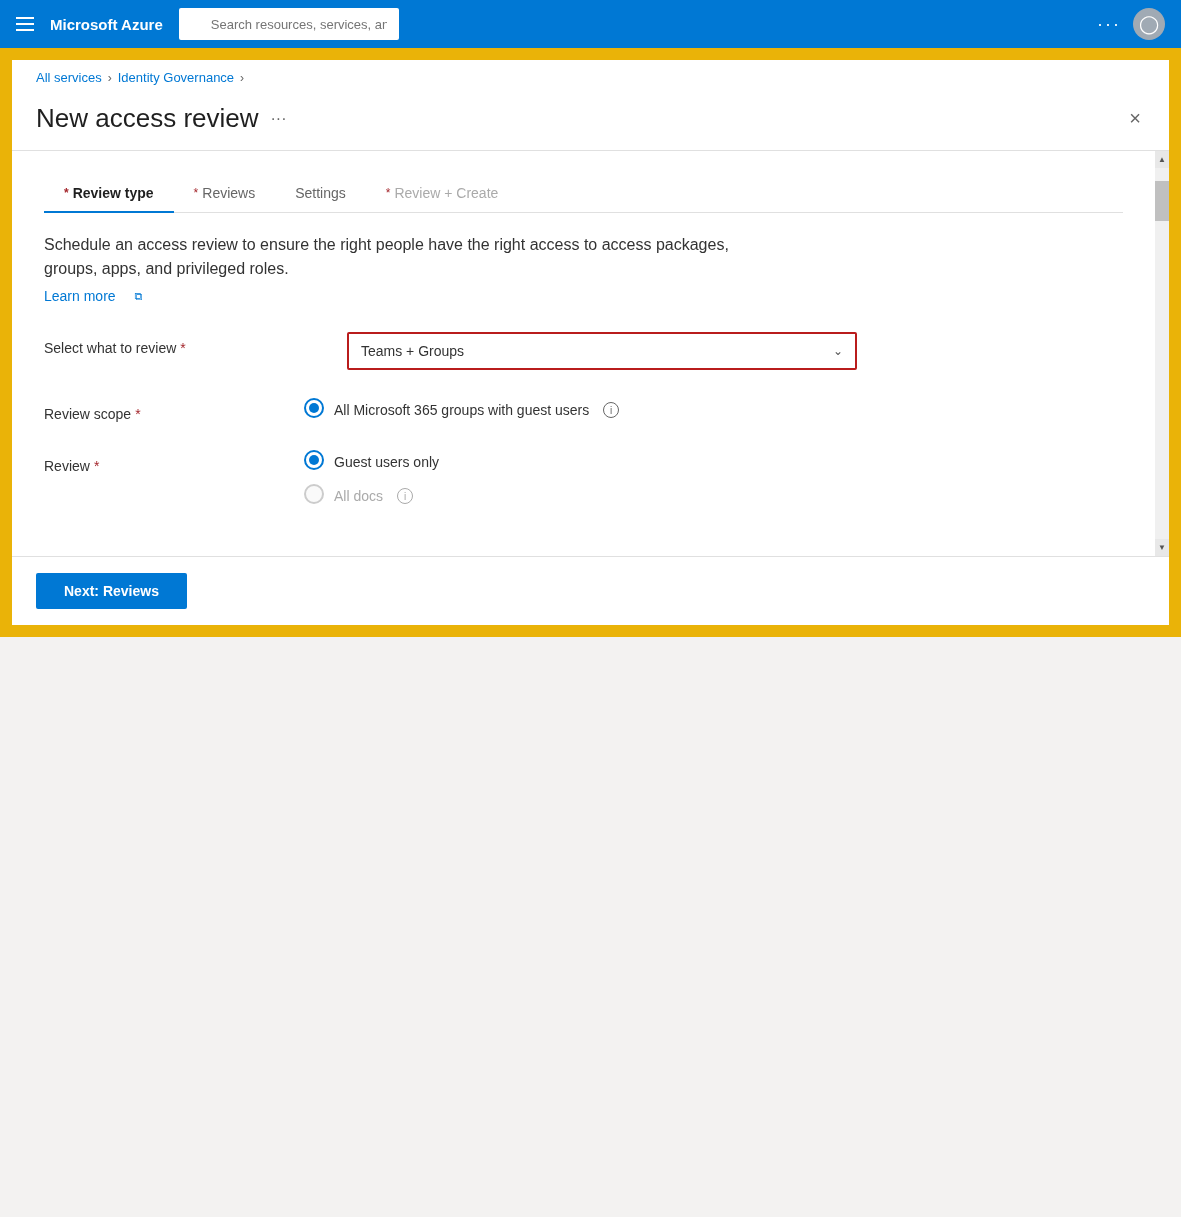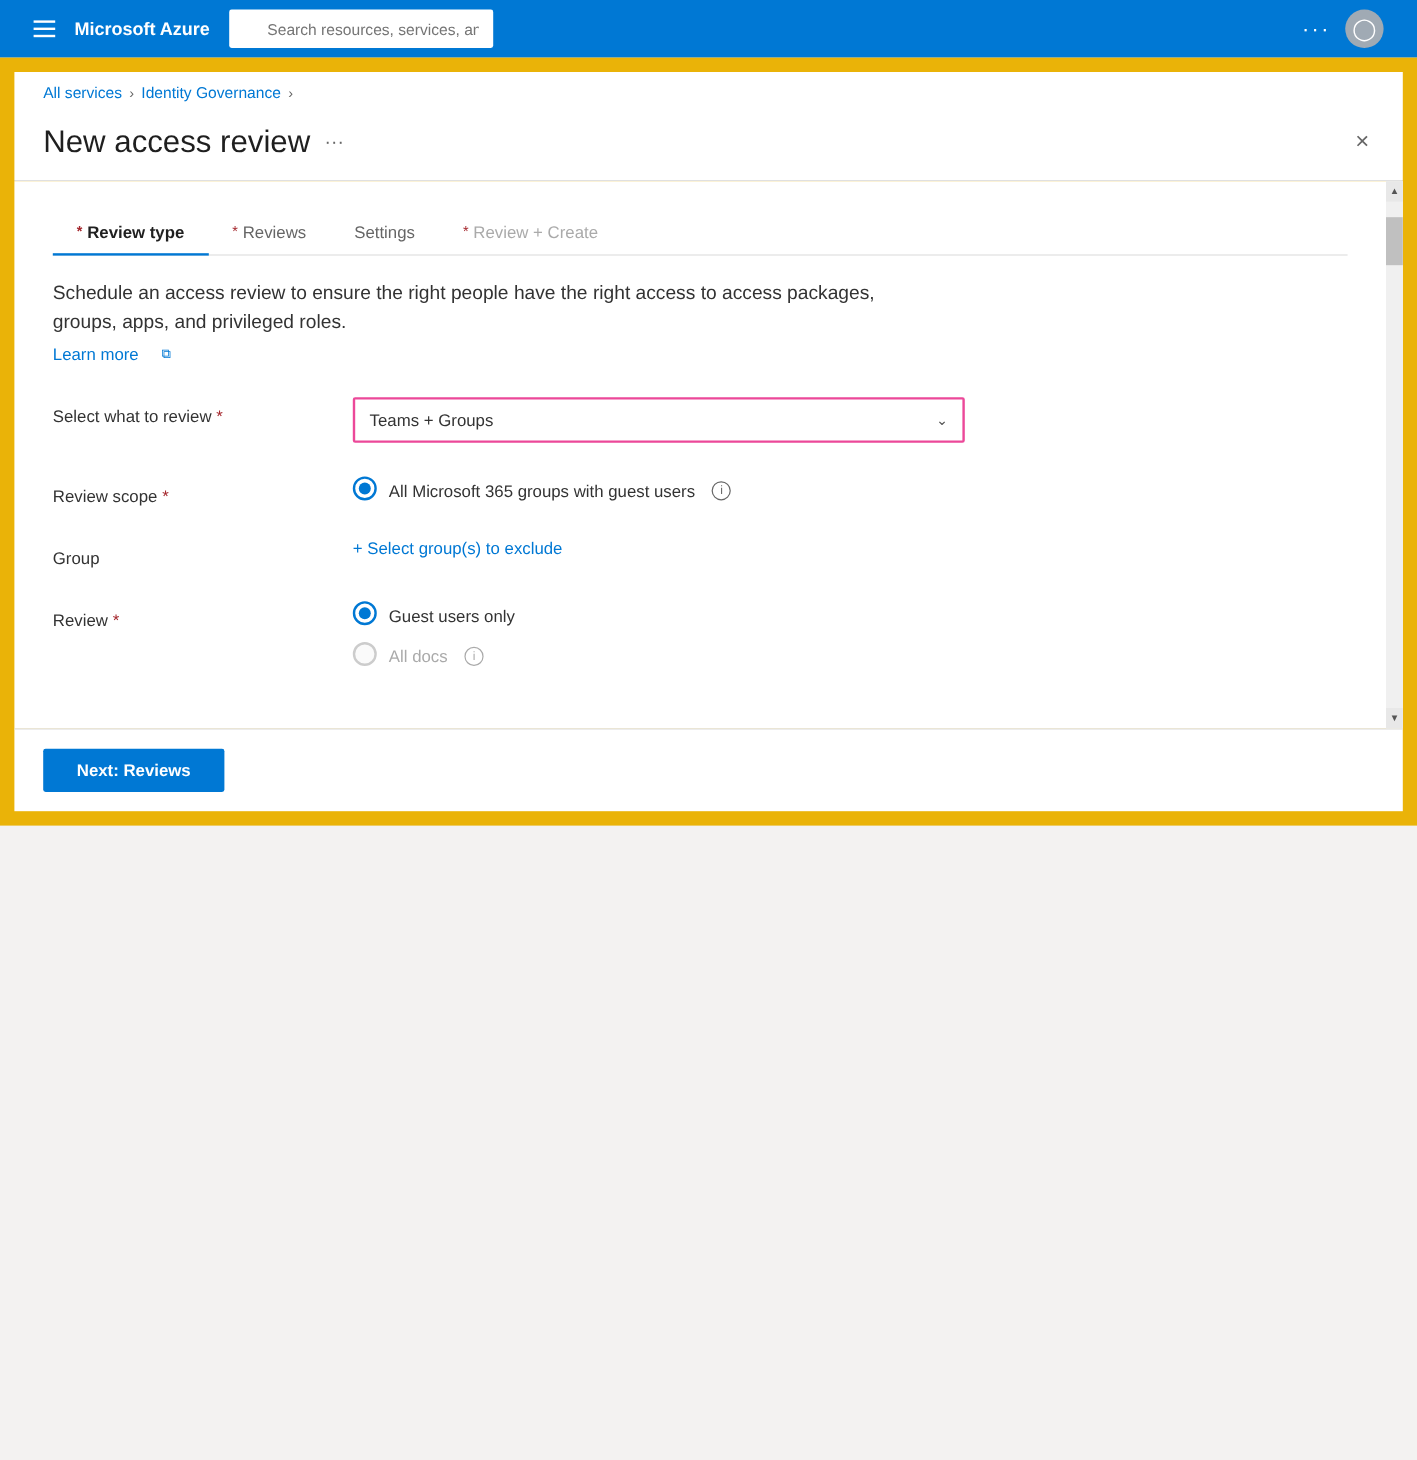--- a/index.html
+++ b/index.html
@@ -4,21 +4,21 @@
   <style>
     * { box-sizing: border-box; margin: 0; padding: 0; }
     body { font-family: 'Segoe UI', Arial, sans-serif; background: #f3f2f1; min-height: 100vh; }
 
     
     .top-nav {
       background: #0078d4;
       height: 48px;
       display: flex;
       align-items: center;
-      padding: 0 28px;
+      padding: 0 16px;
       gap: 16px;
     }
     .nav-hamburger {
       display: flex; flex-direction: column; gap: 4px; cursor: pointer;
     }
     .nav-hamburger span {
       display: block; width: 18px; height: 2px; background: white;
     }
     .nav-title {
       color: white; font-weight: 700; font-size: 15px; white-space: nowrap;
@@ -231,21 +231,21 @@
     }
     .external-icon {
       font-size: 11px;
     }
 
     
     .form-row {
       display: flex;
       align-items: flex-start;
       margin-bottom: 28px;
-      gap: 30px;
+      gap: 40px;
     }
     .form-label {
       width: 220px;
       min-width: 220px;
       font-size: 14px;
       color: #333;
       padding-top: 8px;
       display: flex;
       align-items: center;
       gap: 4px;
@@ -256,30 +256,31 @@
     .form-control {
       flex: 1;
       max-width: 520px;
     }
 
     
     .dropdown {
       width: 100%;
       max-width: 510px;
       height: 38px;
-      border: 2px solid #ec4899;
+      border: 2px solid #b91c1c;
       border-radius: 2px;
       background: white;
       display: flex;
       align-items: center;
       justify-content: space-between;
       padding: 0 12px;
       cursor: pointer;
       font-size: 14px;
       color: #333;
+      margin-left: 43px;
     }
     .dropdown-arrow {
       font-size: 12px;
       color: #555;
     }
 
     
     .radio-group {
       display: flex;
       flex-direction: column;
@@ -457,30 +458,20 @@
               <span>All Microsoft 365 groups with guest users</span>
               <span class="info-icon">i</span>
             </div>
 
 
           </div>
         </div>
       </div>
 
       
-      <div class="form-row">
-        <div class="form-label">
-          <span>Group</span>
-        </div>
-        <div class="form-control">
-          <a href="#" class="select-groups-link">
-            <span>+ Select group(s) to exclude</span>
-          </a>
-        </div>
-      </div>
 
       
       <div class="form-row">
         <div class="form-label">
           <span>Review</span>
           <span class="required-star">*</span>
         </div>
         <div class="form-control">
           <div class="radio-group">
 

